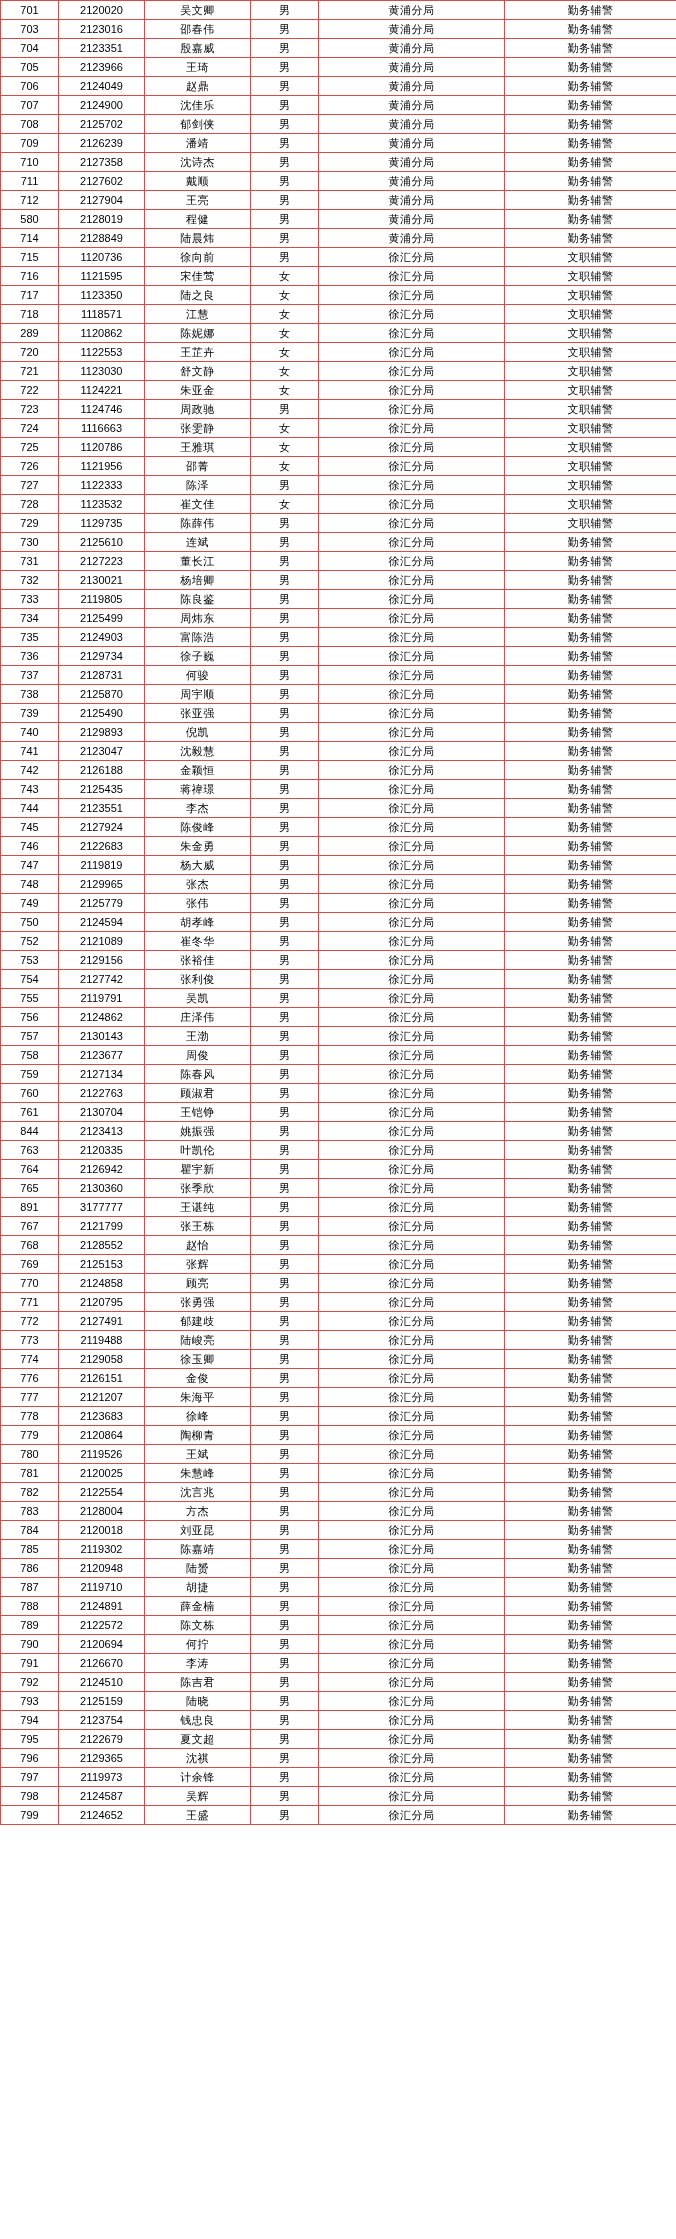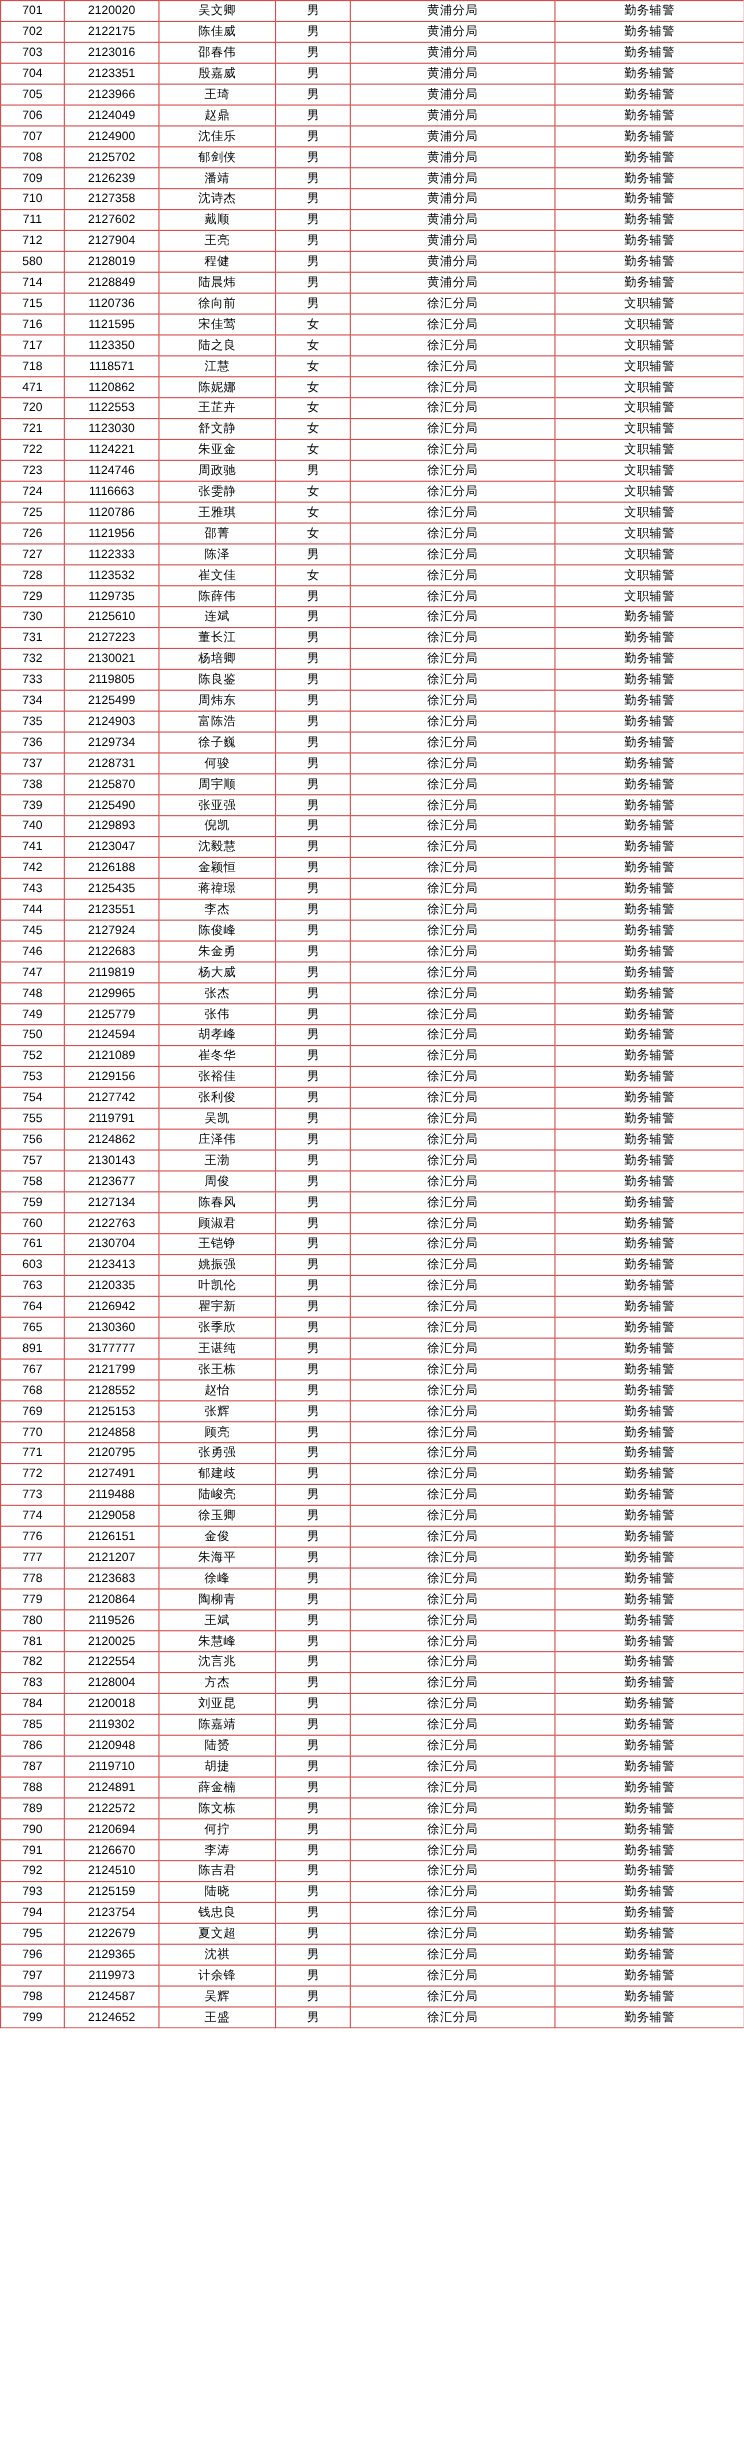--- a/index.html
+++ b/index.html
@@ -55,28 +55,20 @@
   <tbody>
       <tr>
         <td class="seq">701</td>
         <td class="id">2120020</td>
         <td class="name">吴文卿</td>
         <td class="gender">男</td>
         <td class="unit">黄浦分局</td>
         <td class="role">勤务辅警</td>
       </tr>
       <tr>
-        <td class="seq">702</td>
-        <td class="id">2122175</td>
-        <td class="name">陈佳威</td>
-        <td class="gender">男</td>
-        <td class="unit">黄浦分局</td>
-        <td class="role">勤务辅警</td>
-      </tr>
-      <tr>
         <td class="seq">703</td>
         <td class="id">2123016</td>
         <td class="name">邵春伟</td>
         <td class="gender">男</td>
         <td class="unit">黄浦分局</td>
         <td class="role">勤务辅警</td>
       </tr>
       <tr>
         <td class="seq">704</td>
         <td class="id">2123351</td>
@@ -191,21 +183,21 @@
       </tr>
       <tr>
         <td class="seq">718</td>
         <td class="id">1118571</td>
         <td class="name">江慧</td>
         <td class="gender">女</td>
         <td class="unit">徐汇分局</td>
         <td class="role">文职辅警</td>
       </tr>
       <tr>
-        <td class="seq">471</td>
+        <td class="seq">289</td>
         <td class="id">1120862</td>
         <td class="name">陈妮娜</td>
         <td class="gender">女</td>
         <td class="unit">徐汇分局</td>
         <td class="role">文职辅警</td>
       </tr>
       <tr>
         <td class="seq">720</td>
         <td class="id">1122553</td>
         <td class="name">王芷卉</td>
@@ -527,21 +519,21 @@
       </tr>
       <tr>
         <td class="seq">761</td>
         <td class="id">2130704</td>
         <td class="name">王铠铮</td>
         <td class="gender">男</td>
         <td class="unit">徐汇分局</td>
         <td class="role">勤务辅警</td>
       </tr>
       <tr>
-        <td class="seq">603</td>
+        <td class="seq">844</td>
         <td class="id">2123413</td>
         <td class="name">姚振强</td>
         <td class="gender">男</td>
         <td class="unit">徐汇分局</td>
         <td class="role">勤务辅警</td>
       </tr>
       <tr>
         <td class="seq">763</td>
         <td class="id">2120335</td>
         <td class="name">叶凯伦</td>

